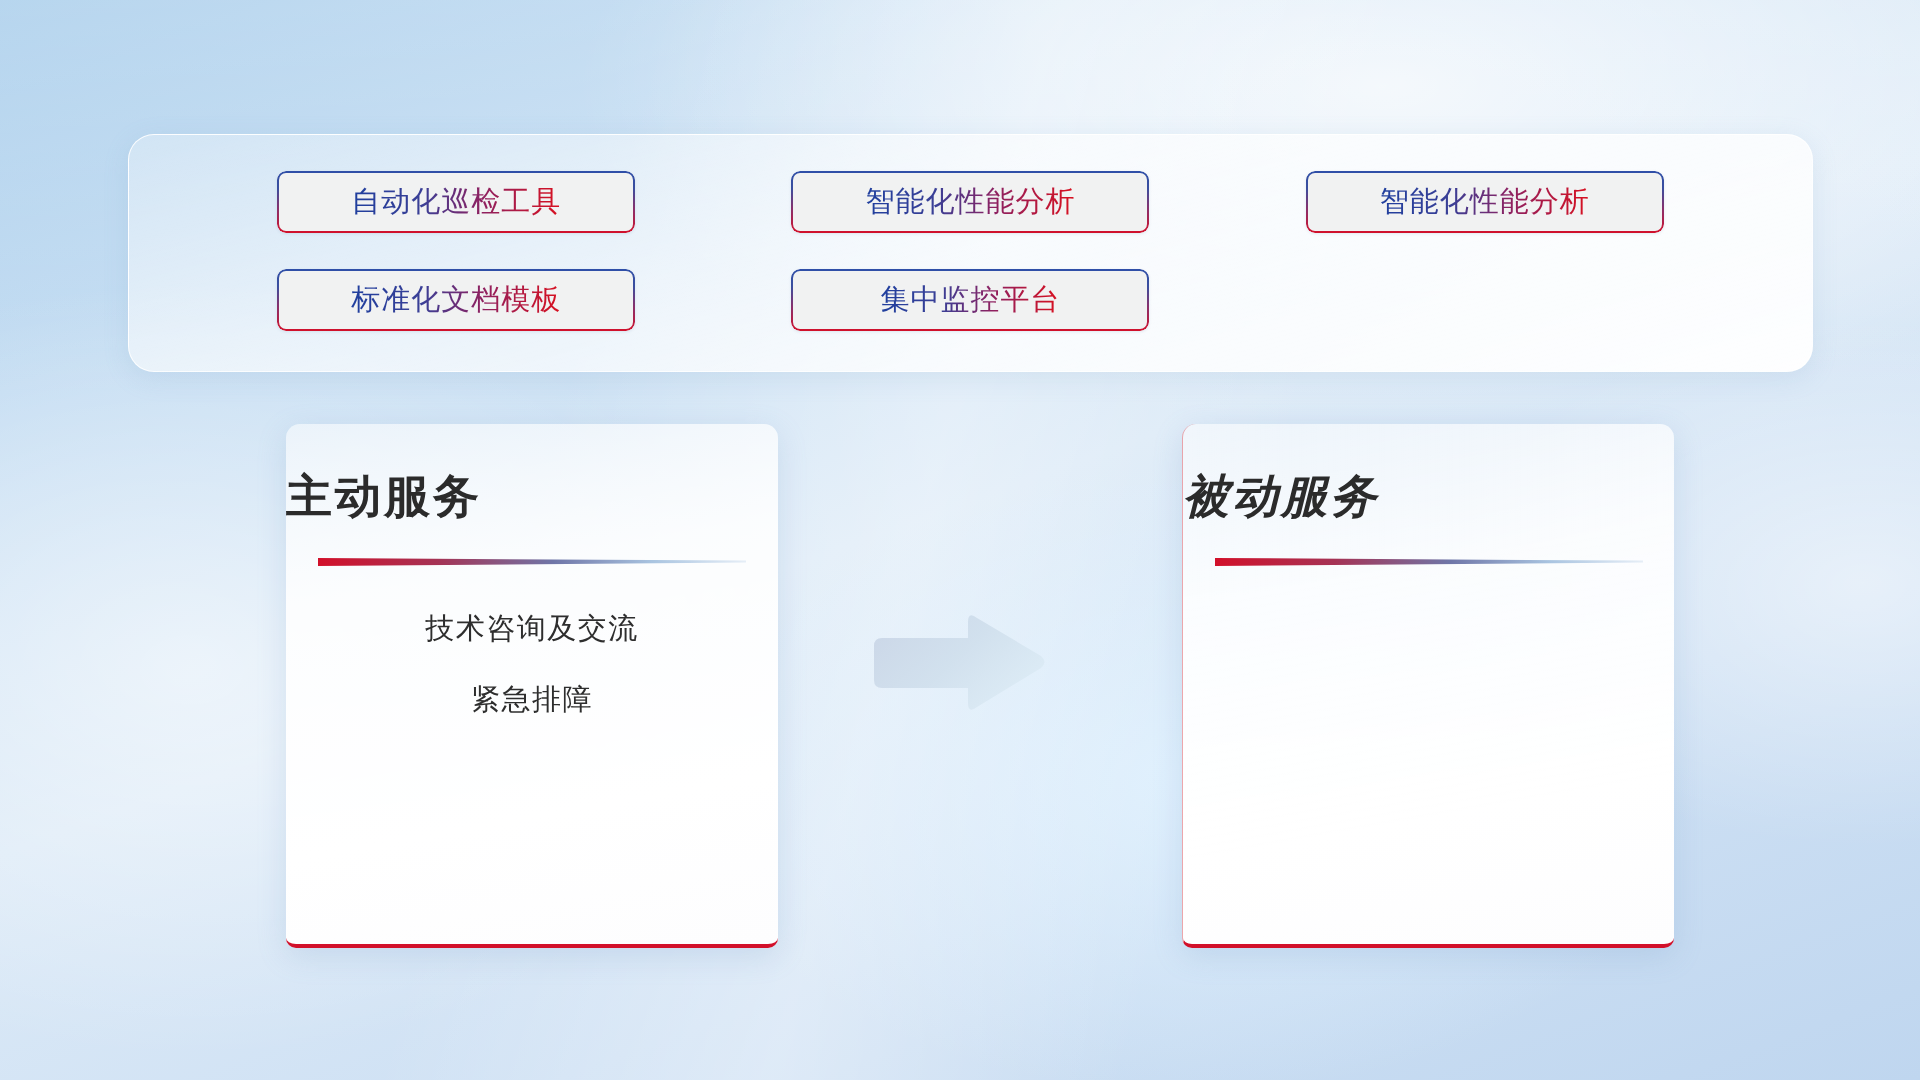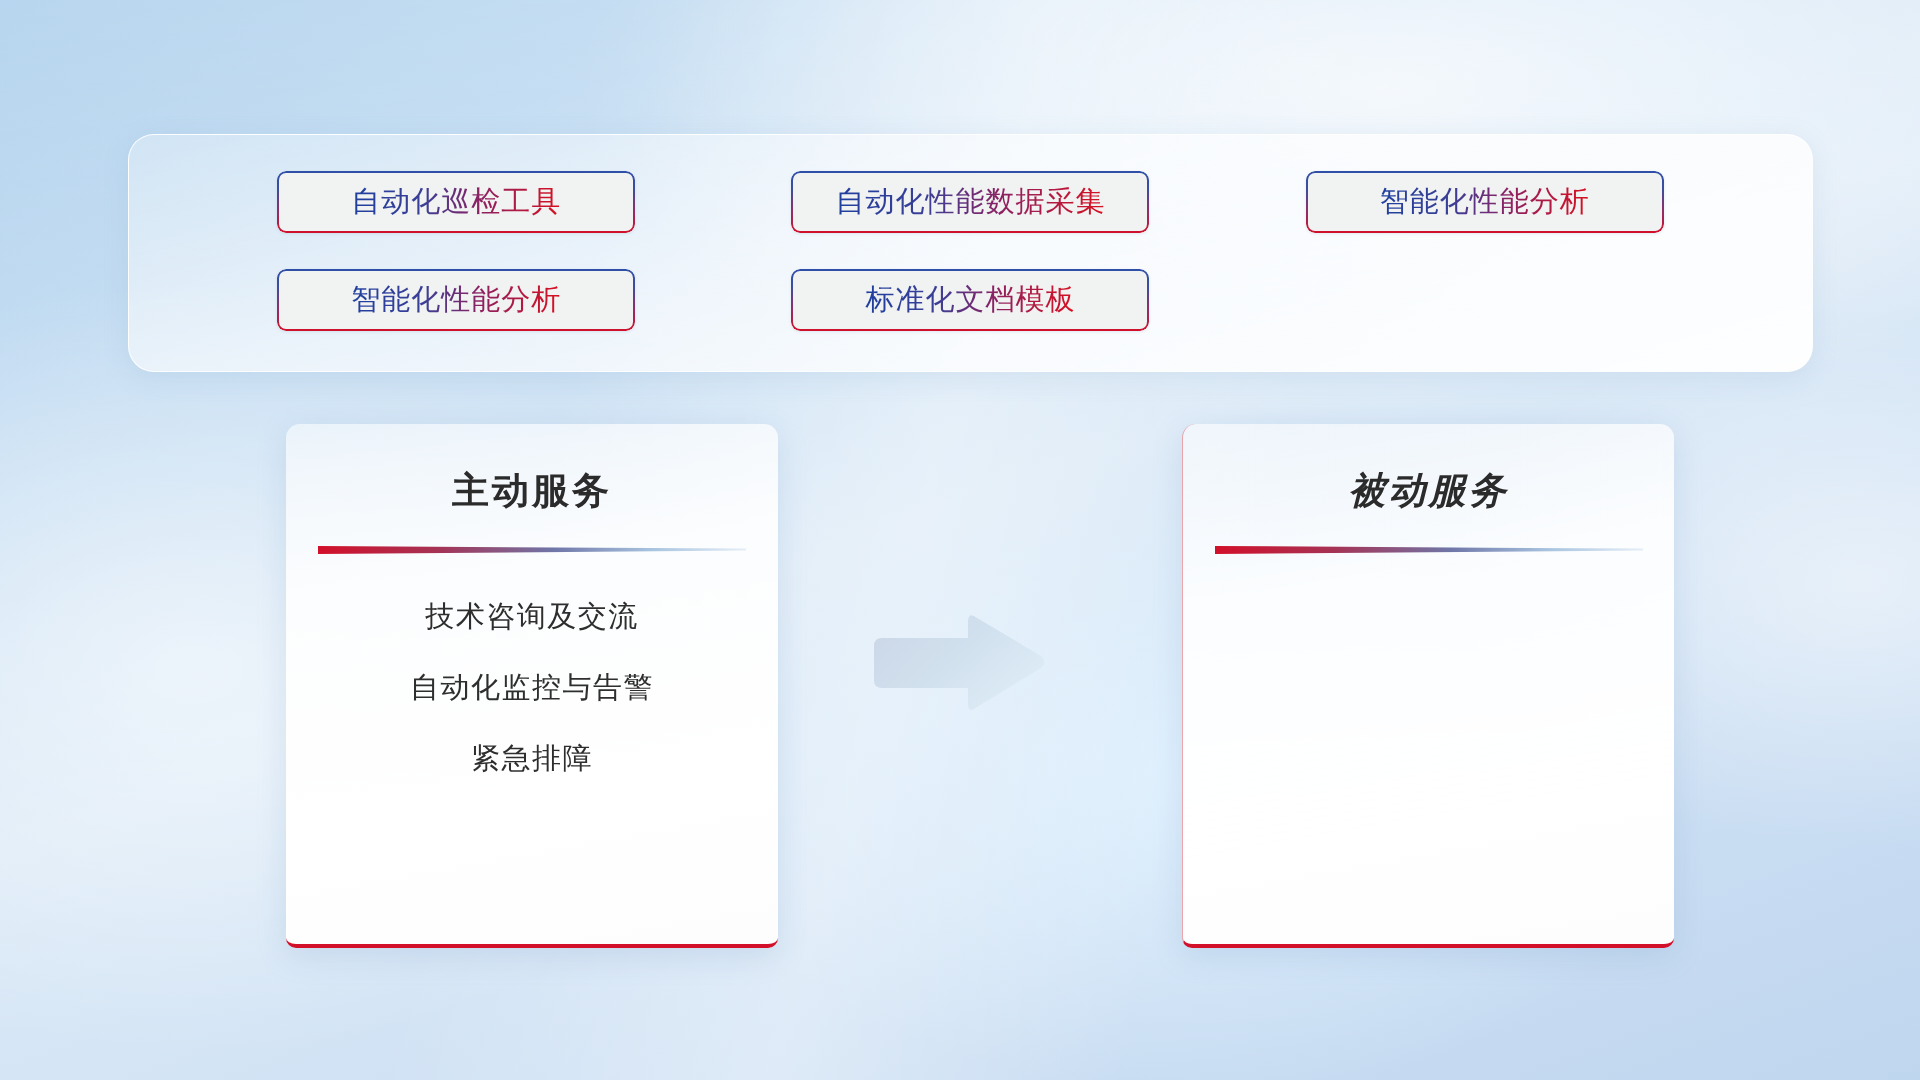--- a/index.html
+++ b/index.html
@@ -111,22 +111,22 @@
     background: linear-gradient(170deg, rgba(255,255,255,0.52) 0%, rgba(255,255,255,0.88) 30%, #ffffff 72%, #fdfdfe 100%);
     border-bottom: 4px solid #d2102a;
     box-shadow: 0 8px 30px rgba(110,150,195,0.20);
     overflow: hidden;
   }
   .service-card.left  { left: 286px; }
   .service-card.right { left: 1182px; border-left: 1px solid rgba(214,60,70,0.45); font-style: italic; }
 
   .card-title {
     margin-top: 42px;
-    text-align: center;
-    font-size: 37px;
+    text-align: left;
+    font-size: 46px;
     font-weight: 700;
     color: #2b2b2b;
     letter-spacing: 3px;
   }
 
   .card-divider {
     margin: 28px auto 0 auto;
     width: 428px;
     height: 11px;
     position: relative;
@@ -163,36 +163,36 @@
 <div id="bg-layer"></div>
 <div id="bg-sheen"></div>
 
 <section id="top-panel">
   <div id="pill-grid">
 
     <div class="pill">
       <span class="pill-label">自动化巡检工具</span>
     </div>
 
-    <div class="pill">
-      <span class="pill-label">自动化性能数据采集</span>
-    </div>
 
     <div class="pill">
       <span class="pill-label">智能化性能分析</span>
     </div>
 
     <div class="pill">
       <span class="pill-label">智能化性能分析</span>
     </div>
 
     <div class="pill">
       <span class="pill-label">标准化文档模板</span>
     </div>
 
+    <div class="pill">
+      <span class="pill-label">集中监控平台</span>
+    </div>
 
   </div>
 </section>
 
 <section class="service-card left">
   <h2 class="card-title">主动服务</h2>
 
   <div class="card-divider">
     <svg viewBox="0 0 428 11" preserveAspectRatio="none" aria-hidden="true">
       <defs>
@@ -203,21 +203,20 @@
           <stop offset="78%" stop-color="#a9c4e0"></stop>
           <stop offset="100%" stop-color="#e6eef7"></stop>
         </linearGradient>
       </defs>
       <path d="M0 2 L428 4.6 L428 6.4 L0 10 Z" fill="url(#divGradL)"></path>
     </svg>
   </div>
 
   <ul class="card-list">
     <li>技术咨询及交流</li>
-    <li>自动化监控与告警</li>
     <li>紧急排障</li>
   </ul>
 </section>
 
 <div id="flow-arrow">
   <svg viewBox="0 0 180 110" aria-hidden="true">
     <defs>
       <linearGradient id="arrGrad" x1="0" y1="0" x2="1" y2="0.6">
         <stop offset="0%" stop-color="#c3cfe2" stop-opacity="0.80"></stop>
         <stop offset="55%" stop-color="#ccdcea" stop-opacity="0.78"></stop>

